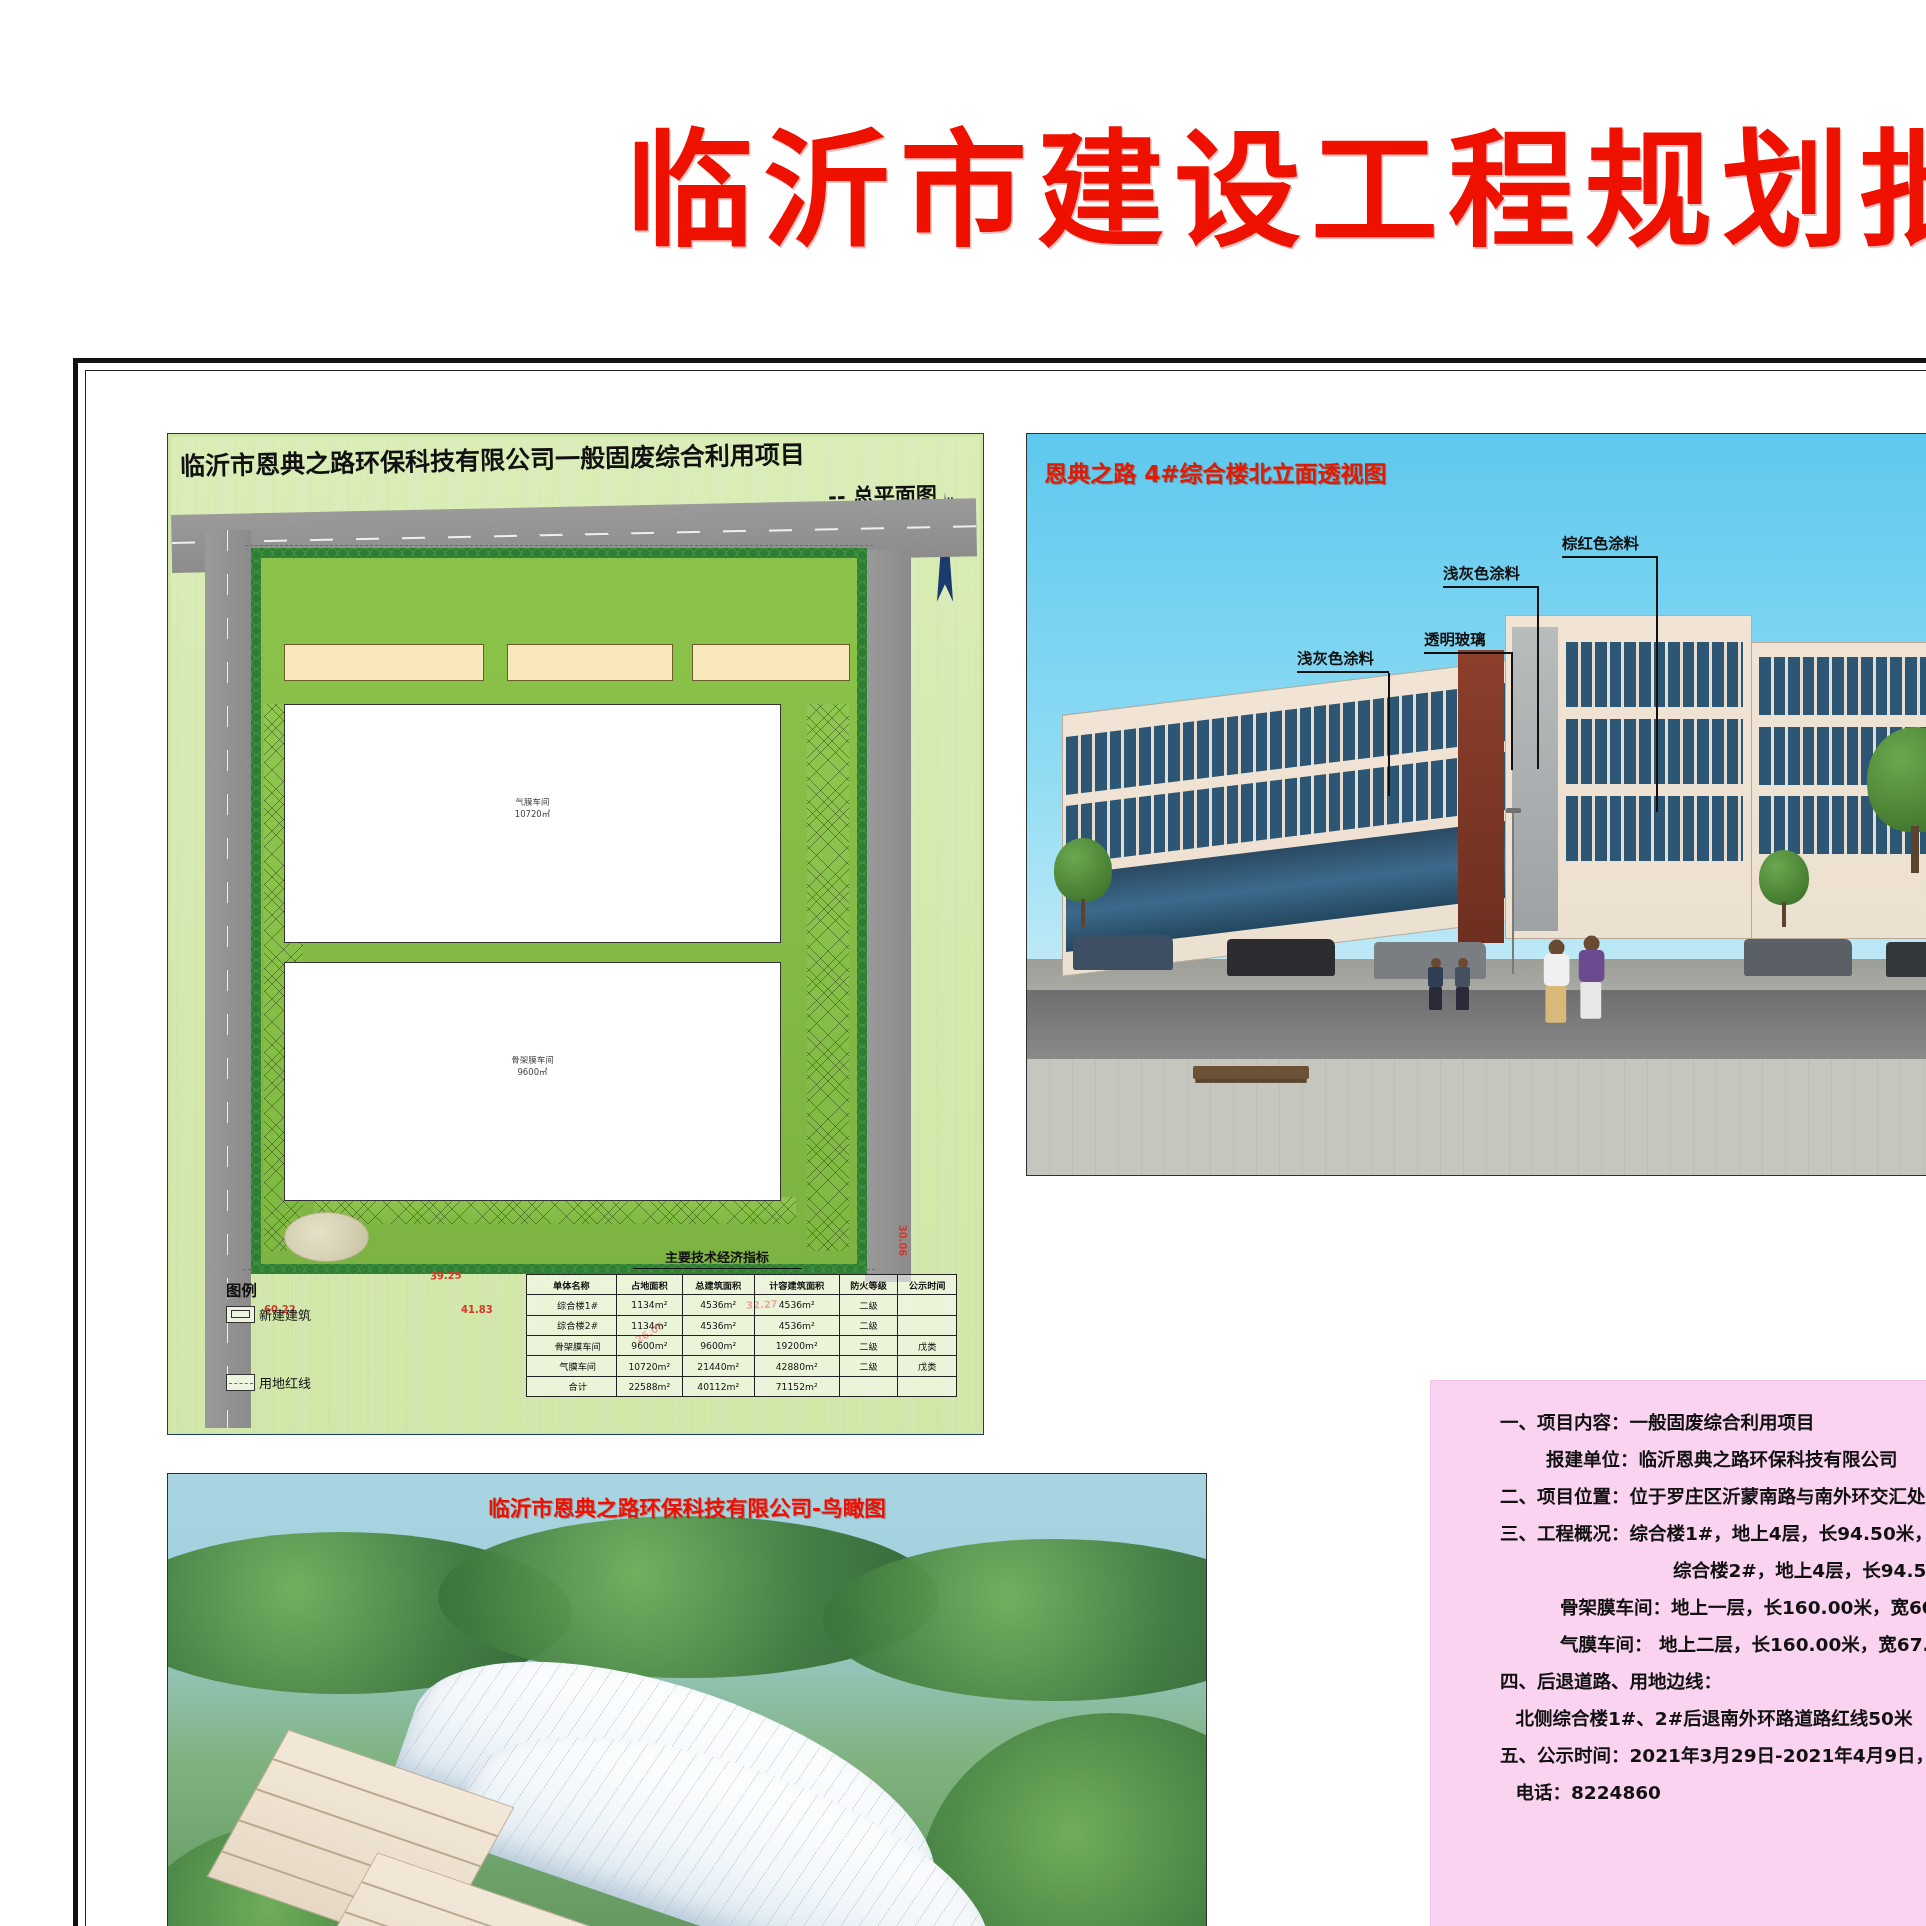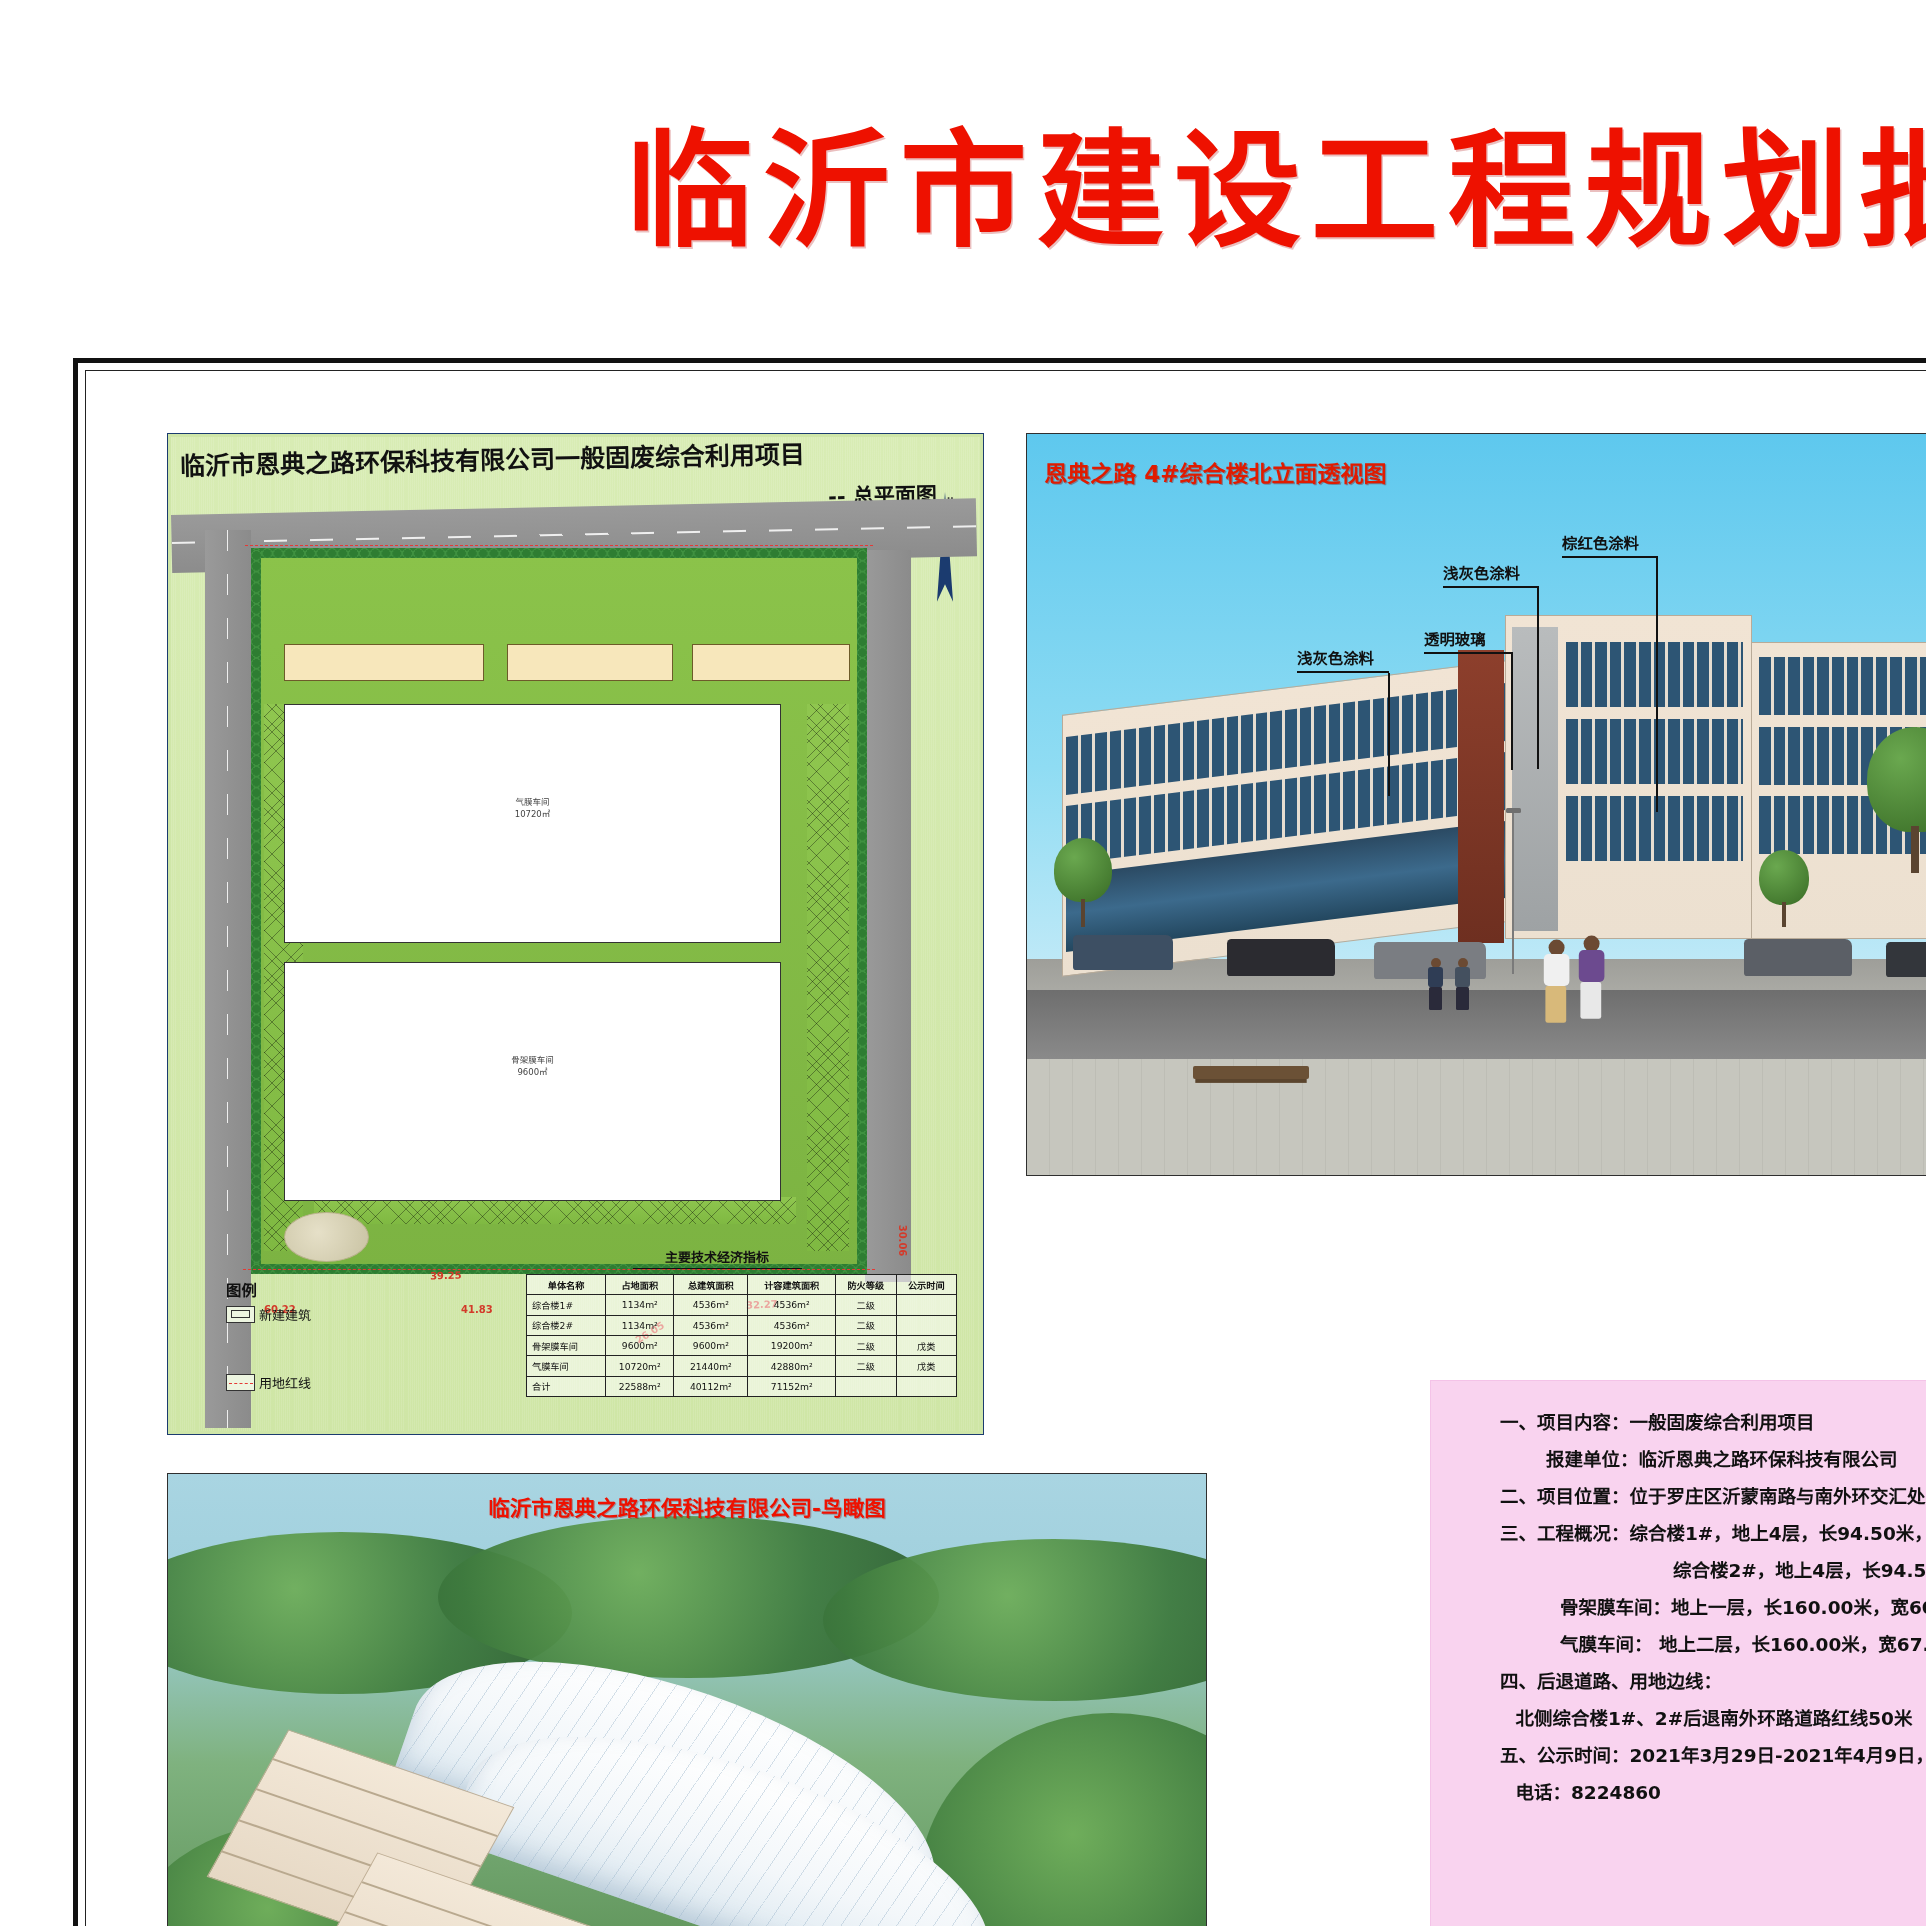--- a/index.html
+++ b/index.html
@@ -157,21 +157,21 @@
 
   
   .sp-econ { position:absolute; left: 358px; top: 813px; width: 382px;}
   .sp-econ-title { font-size:13px; font-weight:bold; color:#111; text-align:center; border-bottom:1.9px solid #111; padding-bottom:1.5px; margin:0 auto 5.4px; width:169px;}
   table.sp-table { border-collapse: collapse; width: 431px; background: rgba(255,255,255,.55); }
   table.sp-table th, table.sp-table td {
     border:0.8px solid #222; font-size:9.2px; color:#111; padding:2.7px 1.5px; text-align:center; font-weight:normal;
     white-space:nowrap;
   }
   table.sp-table th { font-weight:bold; }
-  table.sp-table td.nm { text-align:left; padding-left:5px;}
+  table.sp-table td.nm { text-align:center; padding-left:14px;}
 
   
   .render {
     border: 1.5px solid #2f2f2f;
     background: linear-gradient(180deg,#5ec8ee 0%, #8fdcf3 45%, #bfe9f7 72%, #cfd4d0 73%, #b9bdb9 100%);
   }
   .render1 { left: 940px; top: 62px; width: 959px; height: 743px; }
 
   .render-title {
     position:absolute; left: 17.3px; top: 21px;

